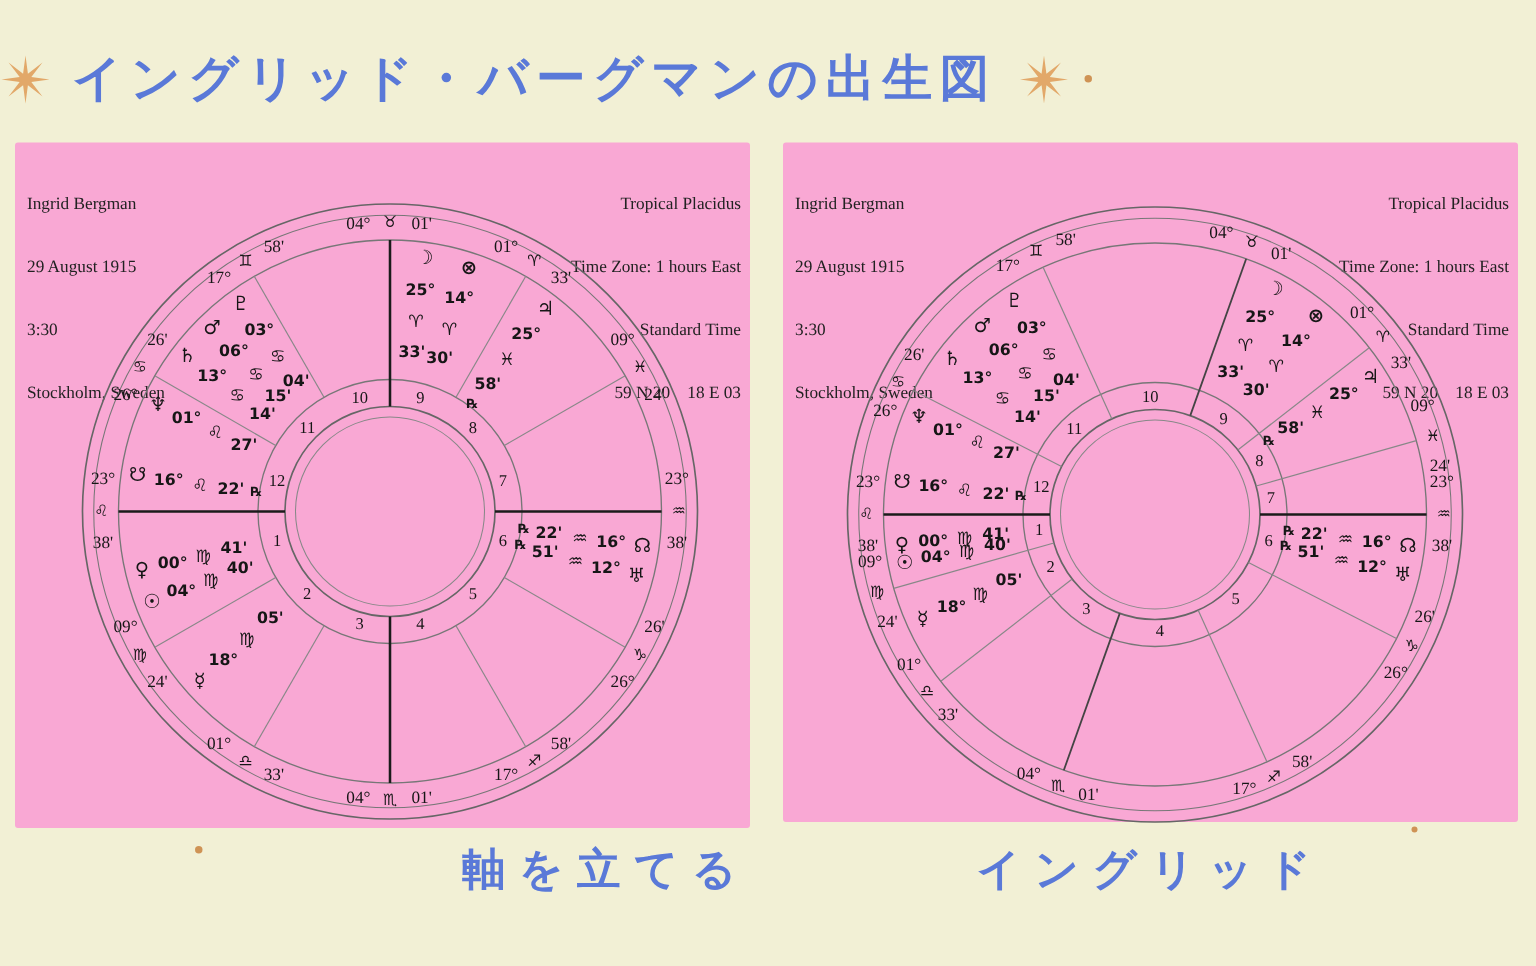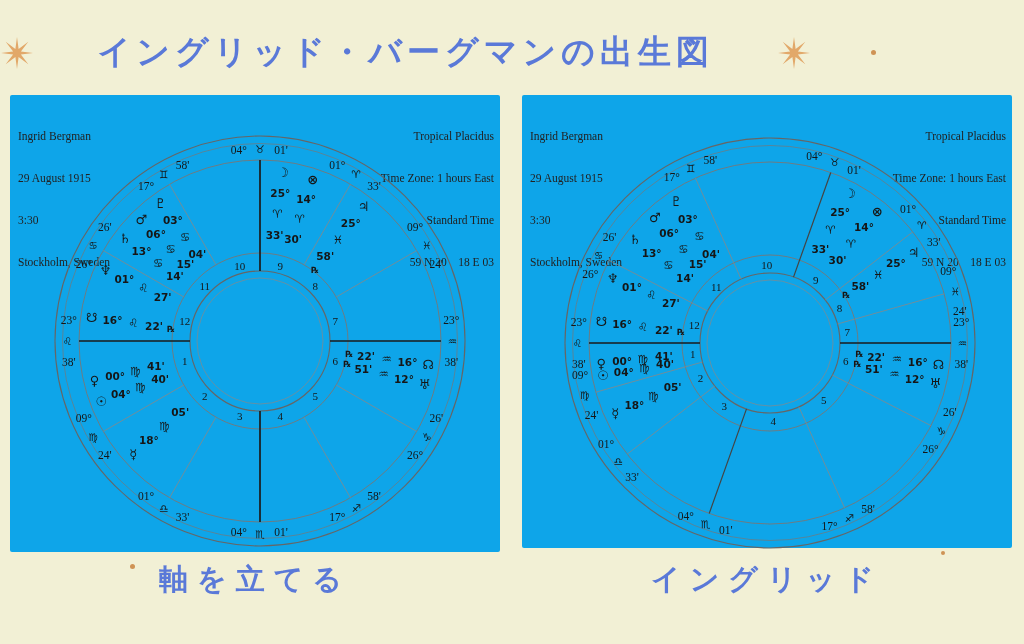--- a/index.html
+++ b/index.html
@@ -1,42 +1,42 @@
 <!DOCTYPE html>
 <html><head>
 <meta charset="utf-8">
 <style>
   html,body{margin:0;padding:0;background:#e8e6cc;}
   .stage{position:relative;width:1024px;height:644px;background:#f2f0d5;overflow:hidden;
          font-family:"DejaVu Sans","Liberation Sans",sans-serif;}
   .title-row{position:absolute;top:30px;left:0;width:876px;display:flex;align-items:center;
-             justify-content:space-between;gap:14px;}
+             justify-content:flex-start;gap:14px;}
   .page-title{margin:0;font-size:33px;font-weight:bold;letter-spacing:5px;color:#5a79d8;
               font-family:"DejaVu Sans",sans-serif;}
   .sparkle{width:34px;height:34px;flex:0 0 auto;}
   .title-dot{width:5px;height:5px;border-radius:50%;background:#cf9355;margin-left:-4px;}
-  .chart-panel{position:absolute;background:#0ea5e9;border-radius:2px;}
+  .chart-panel{position:absolute;background:#f9a8d4;border-radius:2px;}
   .panel-left{left:10px;top:95px;width:490px;height:457px;}
   .panel-right{left:522px;top:95px;width:490px;height:453px;}
   .hdr{position:absolute;top:6px;font-size:11.5px;line-height:1.22;color:#222;
        font-family:"Liberation Serif","DejaVu Serif",serif;white-space:pre;}
   .hdr-left{left:8px;text-align:left;}
   .hdr-right{right:6px;text-align:right;}
   .wheel{position:absolute;left:0;top:0;overflow:visible;}
   .wheel text{fill:#161616;}
   .tk-cusp{font-family:"Liberation Serif","DejaVu Serif",serif;font-size:11.5px;}
   .tk-cusp-sign{font-family:"DejaVu Sans",sans-serif;font-size:10.5px;}
   .tk-num{font-family:"Liberation Serif","DejaVu Serif",serif;font-size:11px;}
   .tk-glyph{font-family:"DejaVu Sans",sans-serif;font-size:13px;font-weight:bold;}
   .tk-deg,.tk-min{font-family:"DejaVu Sans",sans-serif;font-size:10.5px;font-weight:bold;}
   .tk-sign{font-family:"DejaVu Sans",sans-serif;font-size:11.5px;font-weight:bold;}
   .tk-rx{font-family:"DejaVu Sans",sans-serif;font-size:8.5px;font-weight:bold;}
   .caption{position:absolute;top:560px;text-align:center;font-size:29px;font-weight:bold;
            letter-spacing:9px;color:#5a79d8;font-family:"DejaVu Sans",sans-serif;}
-  .cap-left{left:10px;width:490px;}
+  .cap-left{left:10px;width:490px;text-align:right;}
   .cap-right{left:522px;width:490px;}
   .deco-dot{position:absolute;border-radius:50%;background:#cf9355;}
 </style>
 </head>
 <body>
 
 <div class="stage">
 
   <header class="title-row">
     <svg class="sparkle" viewBox="0 0 34 34">

